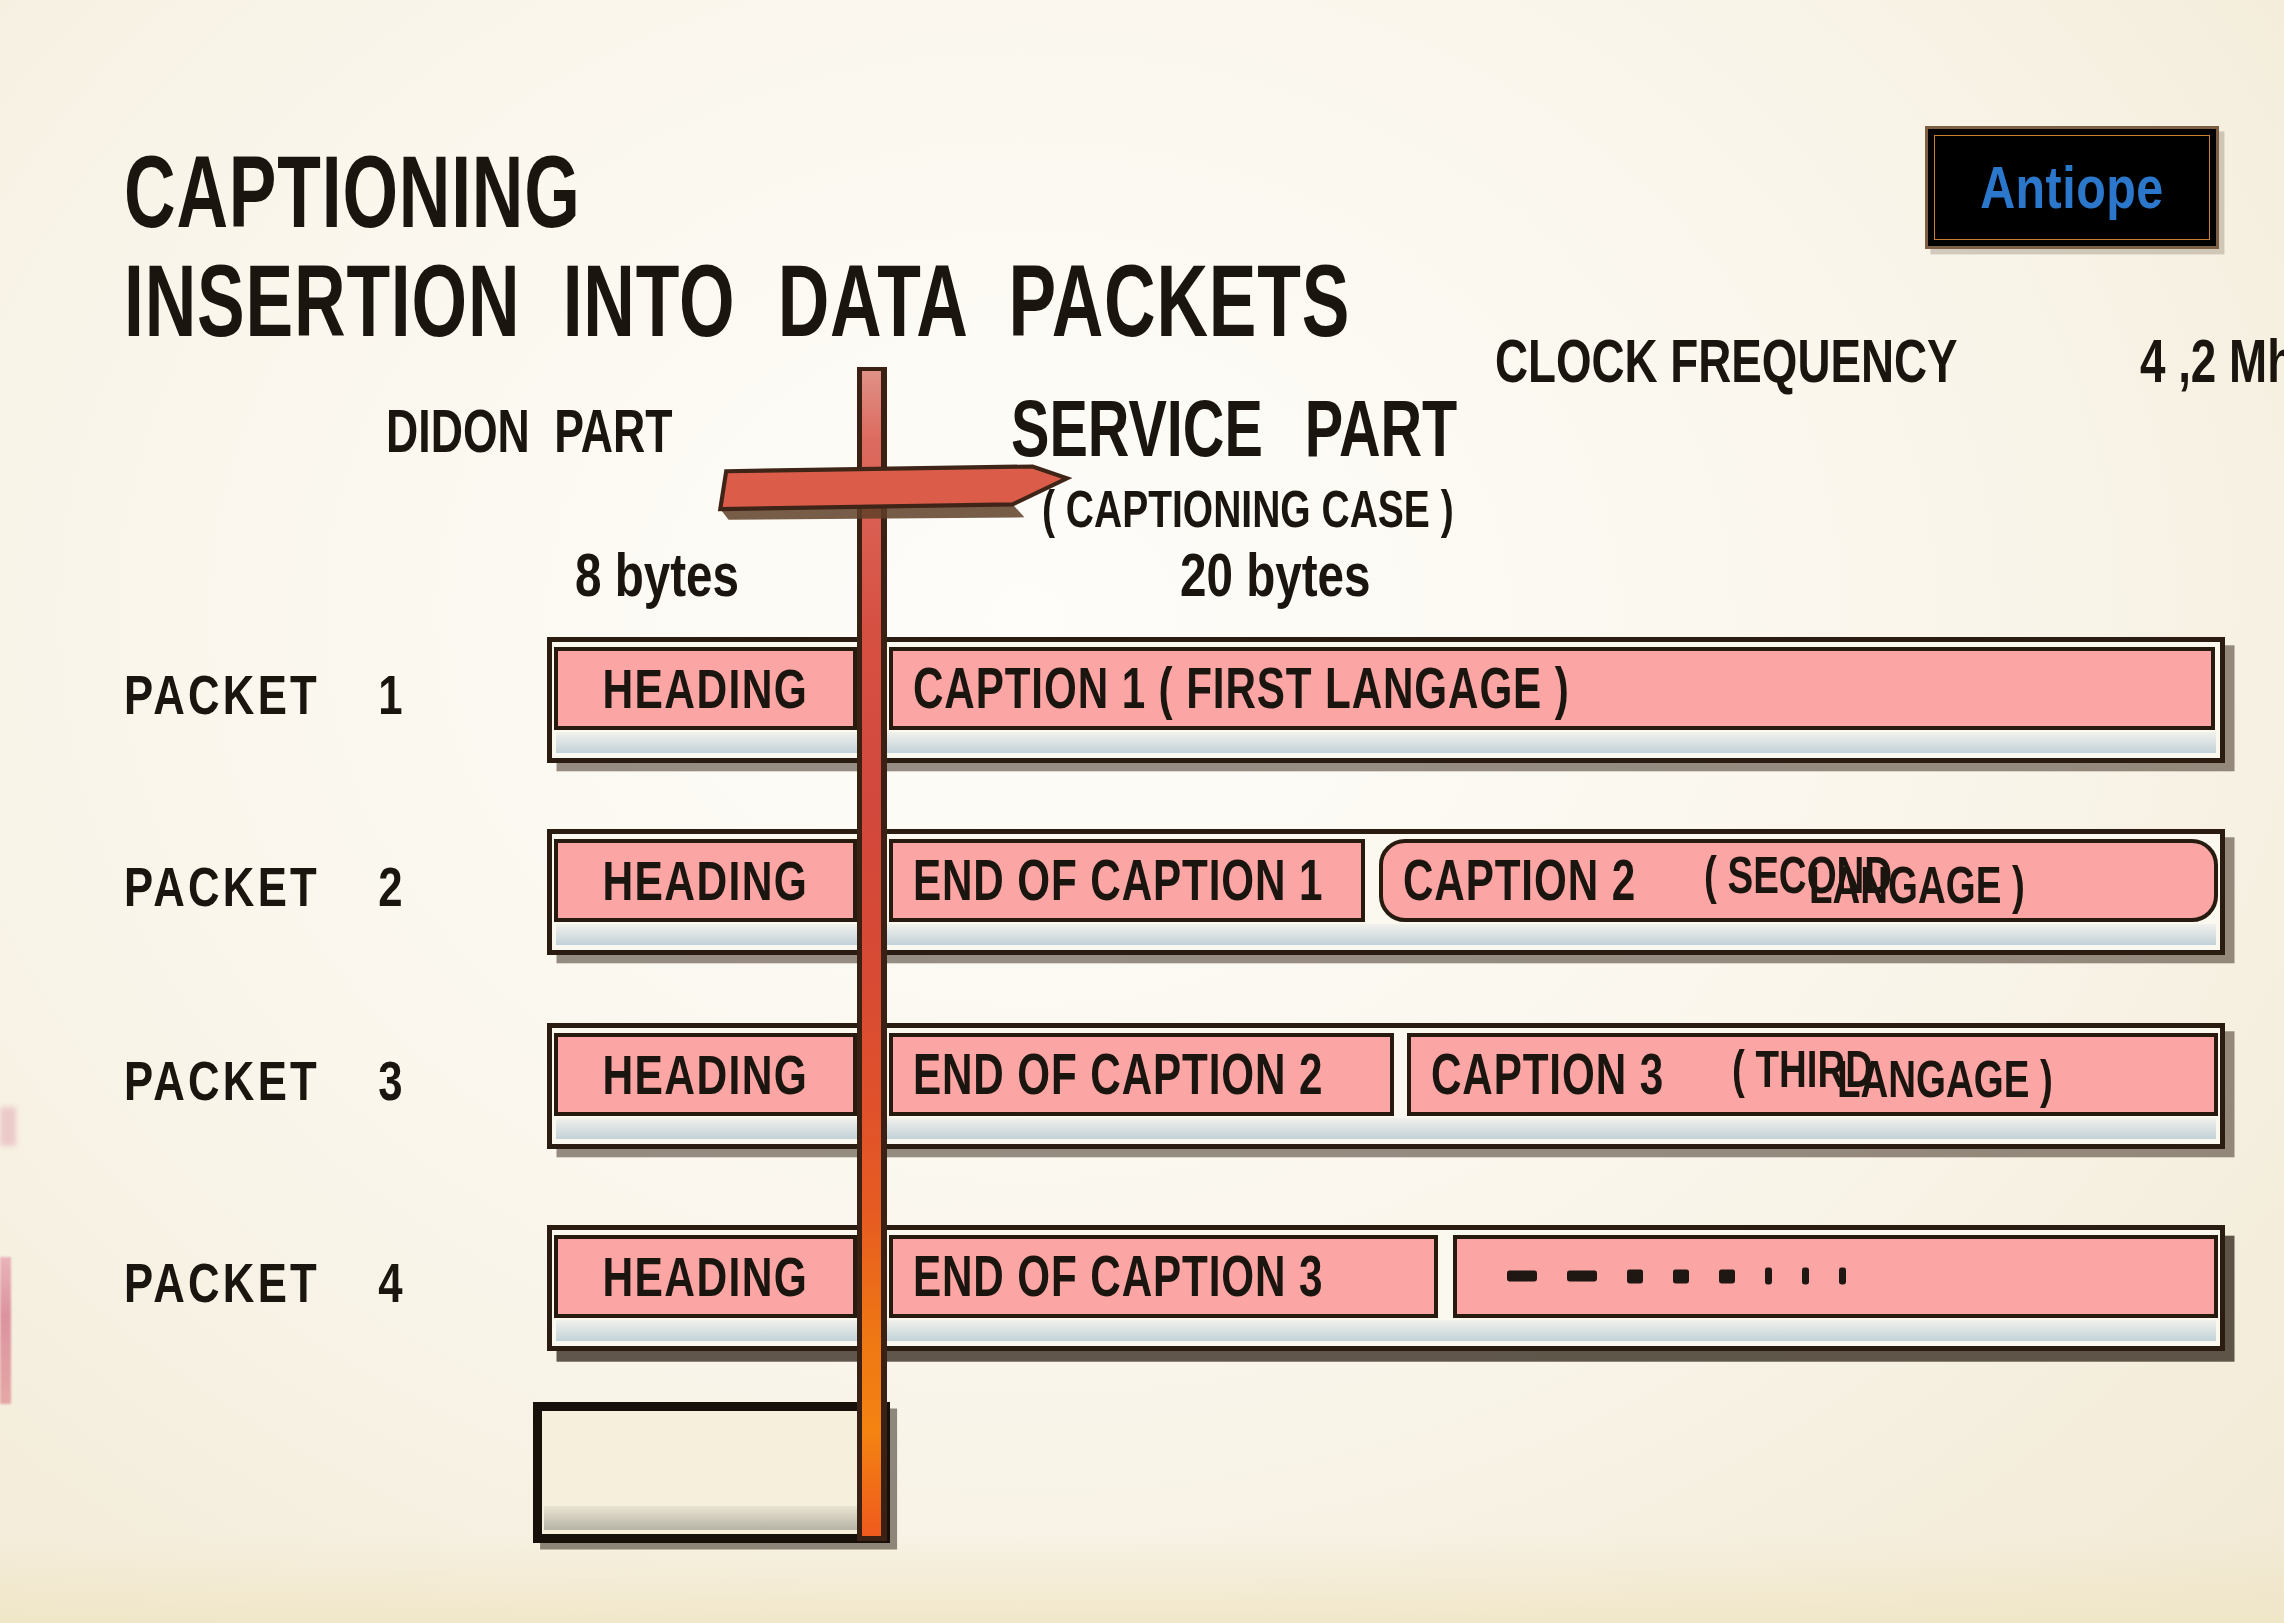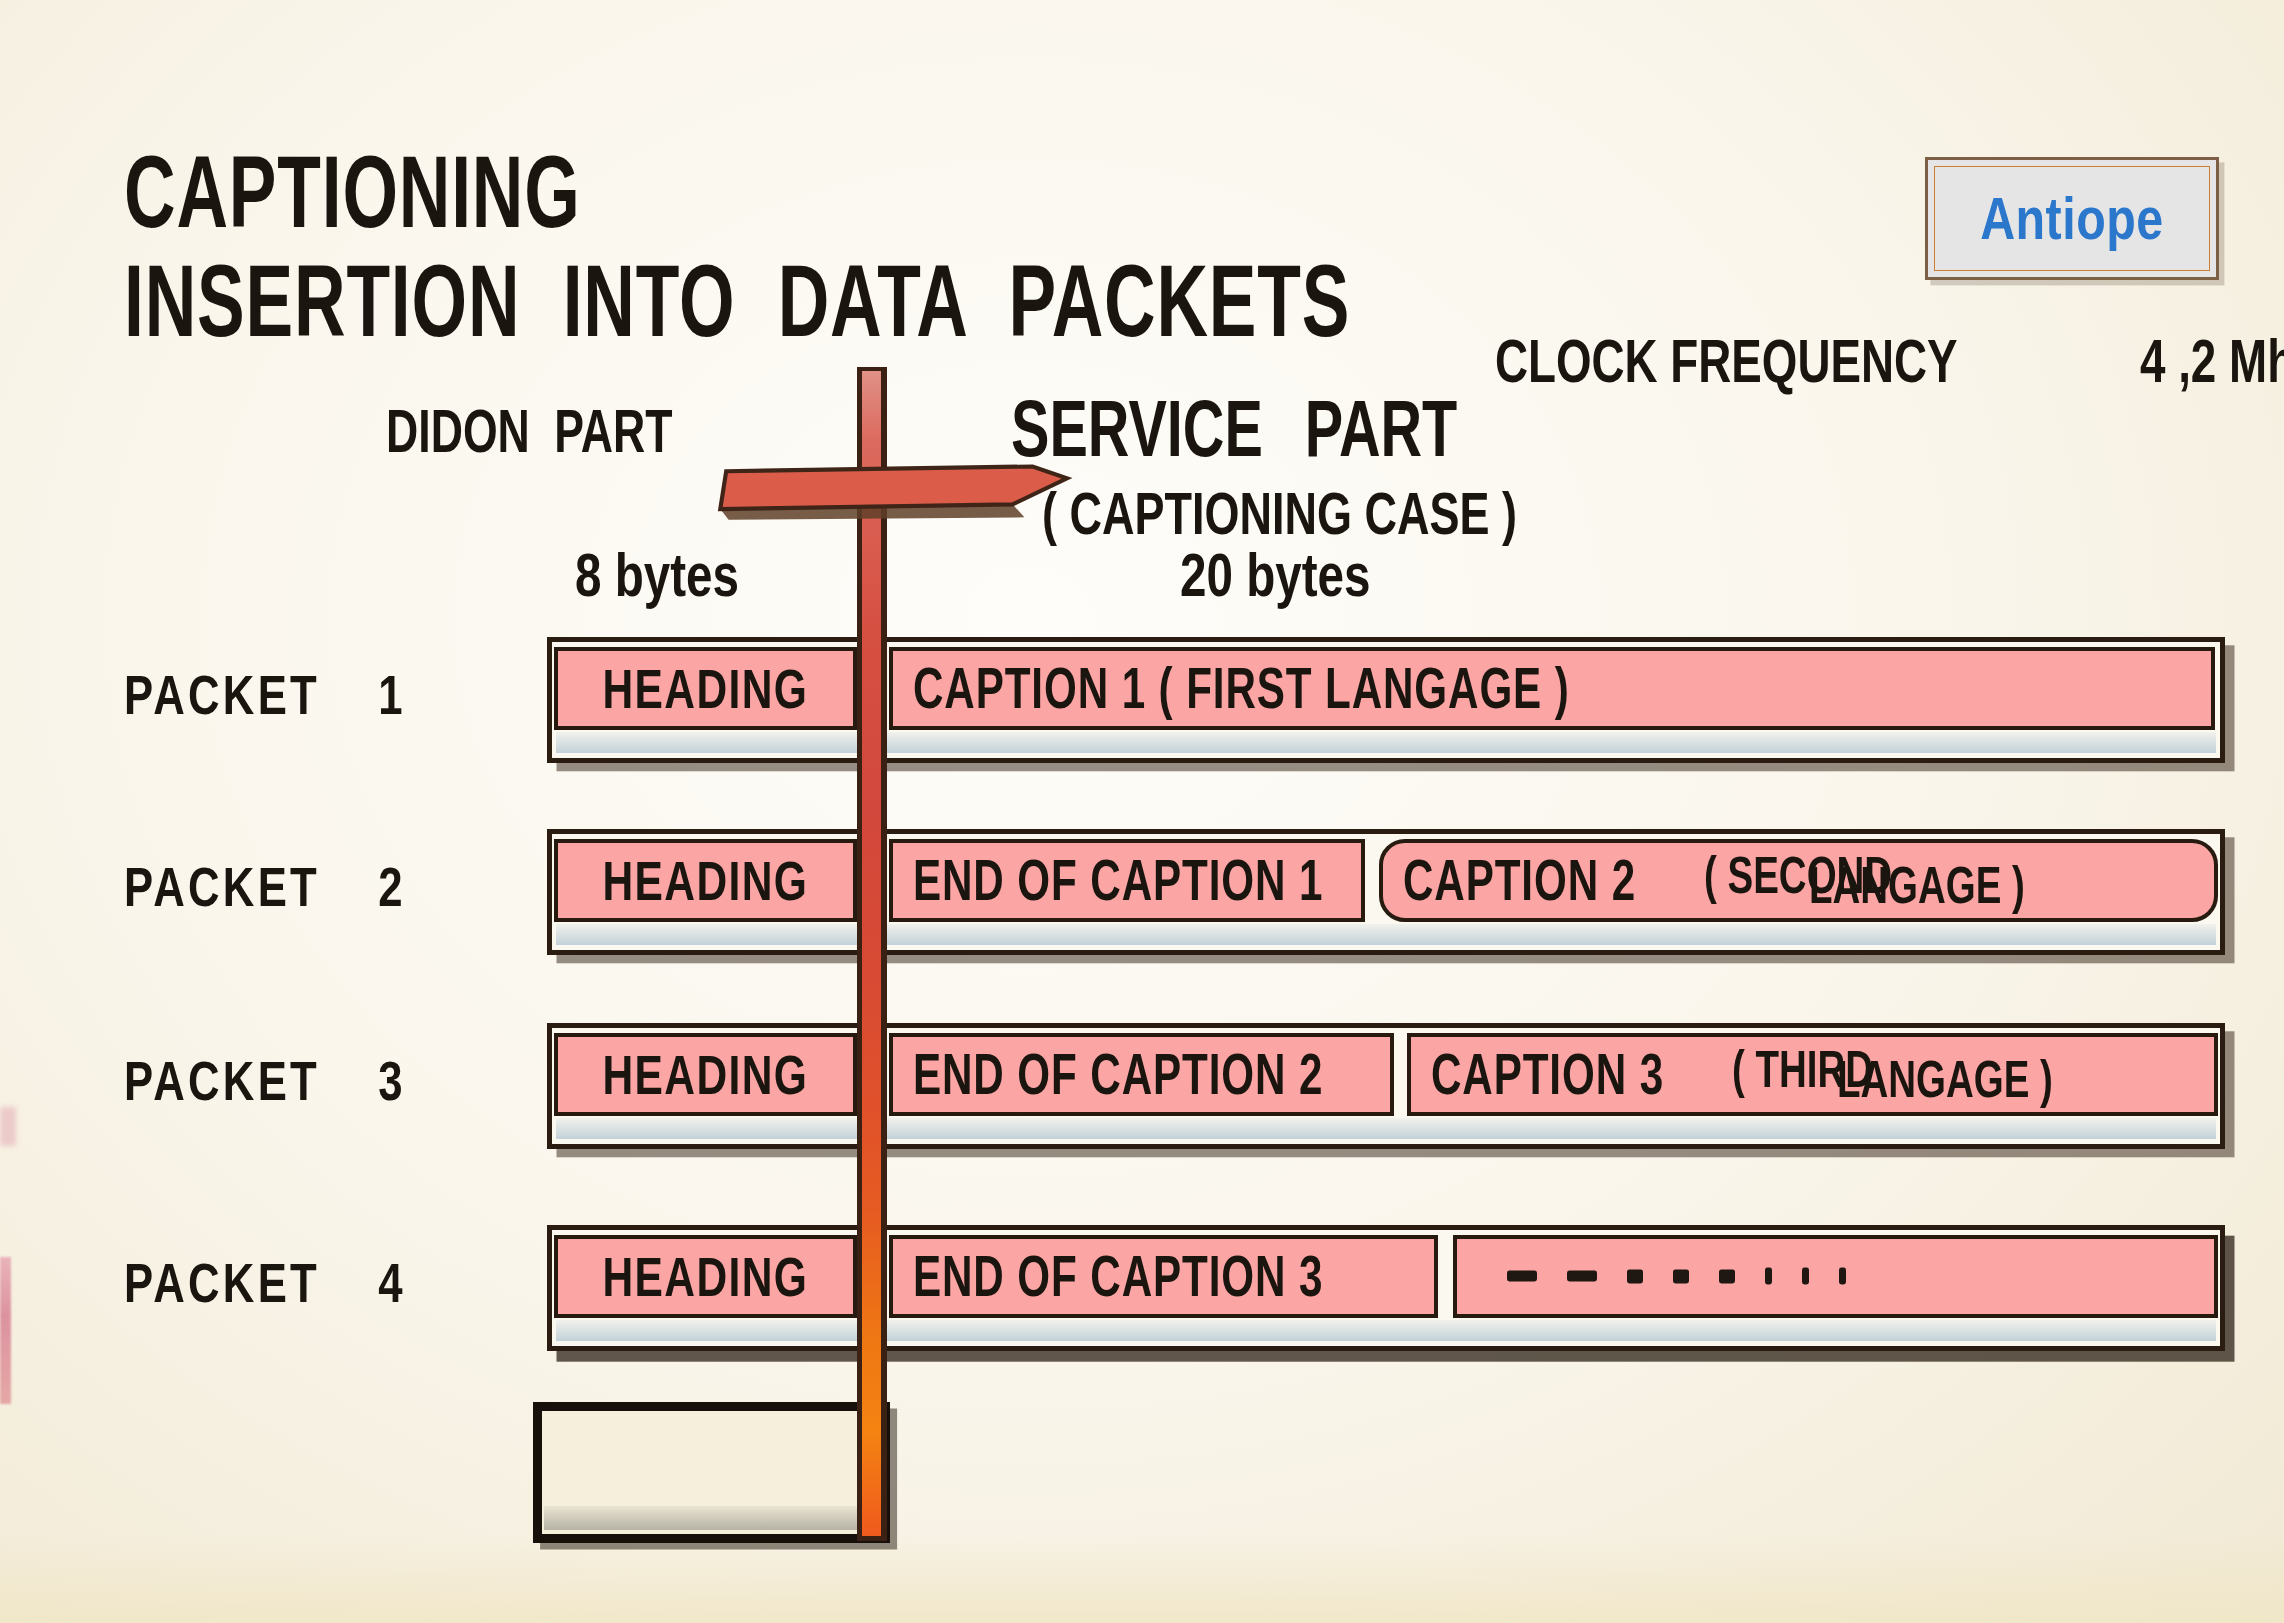--- a/index.html
+++ b/index.html
@@ -15,29 +15,29 @@
   
   .title-line{font-size:102px;letter-spacing:1.2px;}
   .title-line .cond{transform:scaleX(.70);}
   #title1{left:124px;top:134px;}
   #title2{left:124px;top:243px;word-spacing:31px;}
   #clock{left:1495px;top:326px;font-size:61px;}
   #clock .cond{transform:scaleX(.75);}
   #clock .val{margin-left:28.5px;}
   #didon{left:386px;top:395px;font-size:62px;word-spacing:16.6px;}
   #service{left:1011px;top:383px;font-size:80px;word-spacing:36px;}
-  #svc-case{left:1042px;top:479px;font-size:60px;}
+  #svc-case{left:1042px;top:479px;font-size:52px;}
   #svc-case .cond{transform:scaleX(.75);}
   #bytes8{left:575px;top:540px;font-size:61px;}
   #bytes20{left:1180px;top:540px;font-size:61px;}
   #bytes8 .cond,#bytes20 .cond{transform:scaleX(.78);}
 
   
-  #badge{left:1925px;top:126px;width:288px;height:117px;background:#e5e5e5;
-    border:3px solid #7c5f45;box-shadow:5.4px 5.4px 0 rgba(70,50,30,.22);z-index:2;margin-top:31px;}
+  #badge{left:1925px;top:126px;width:288px;height:117px;background:#000000;
+    border:3px solid #7c5f45;box-shadow:5.4px 5.4px 0 rgba(70,50,30,.22);z-index:2;}
   #badge .inner{position:absolute;left:6px;top:6px;right:6px;bottom:6px;
     border:1.8px solid #cd7d32;display:flex;align-items:center;justify-content:center;}
   #badge .inner span{font-size:59px;color:#2b77cc;letter-spacing:0.6px;
     transform:scaleX(.82);display:inline-block;}
 
   
   #rows{position:absolute;left:0;top:0;width:100%;height:100%;z-index:1;}
   .pkt{position:absolute;left:124px;width:2128px;height:126px;}
   .pkt1{top:637px}.pkt2{top:829px}.pkt3{top:1023px}.pkt4{top:1225px}
   .pkt-label{position:absolute;left:0;top:25px;font-size:56px;letter-spacing:4.2px;

